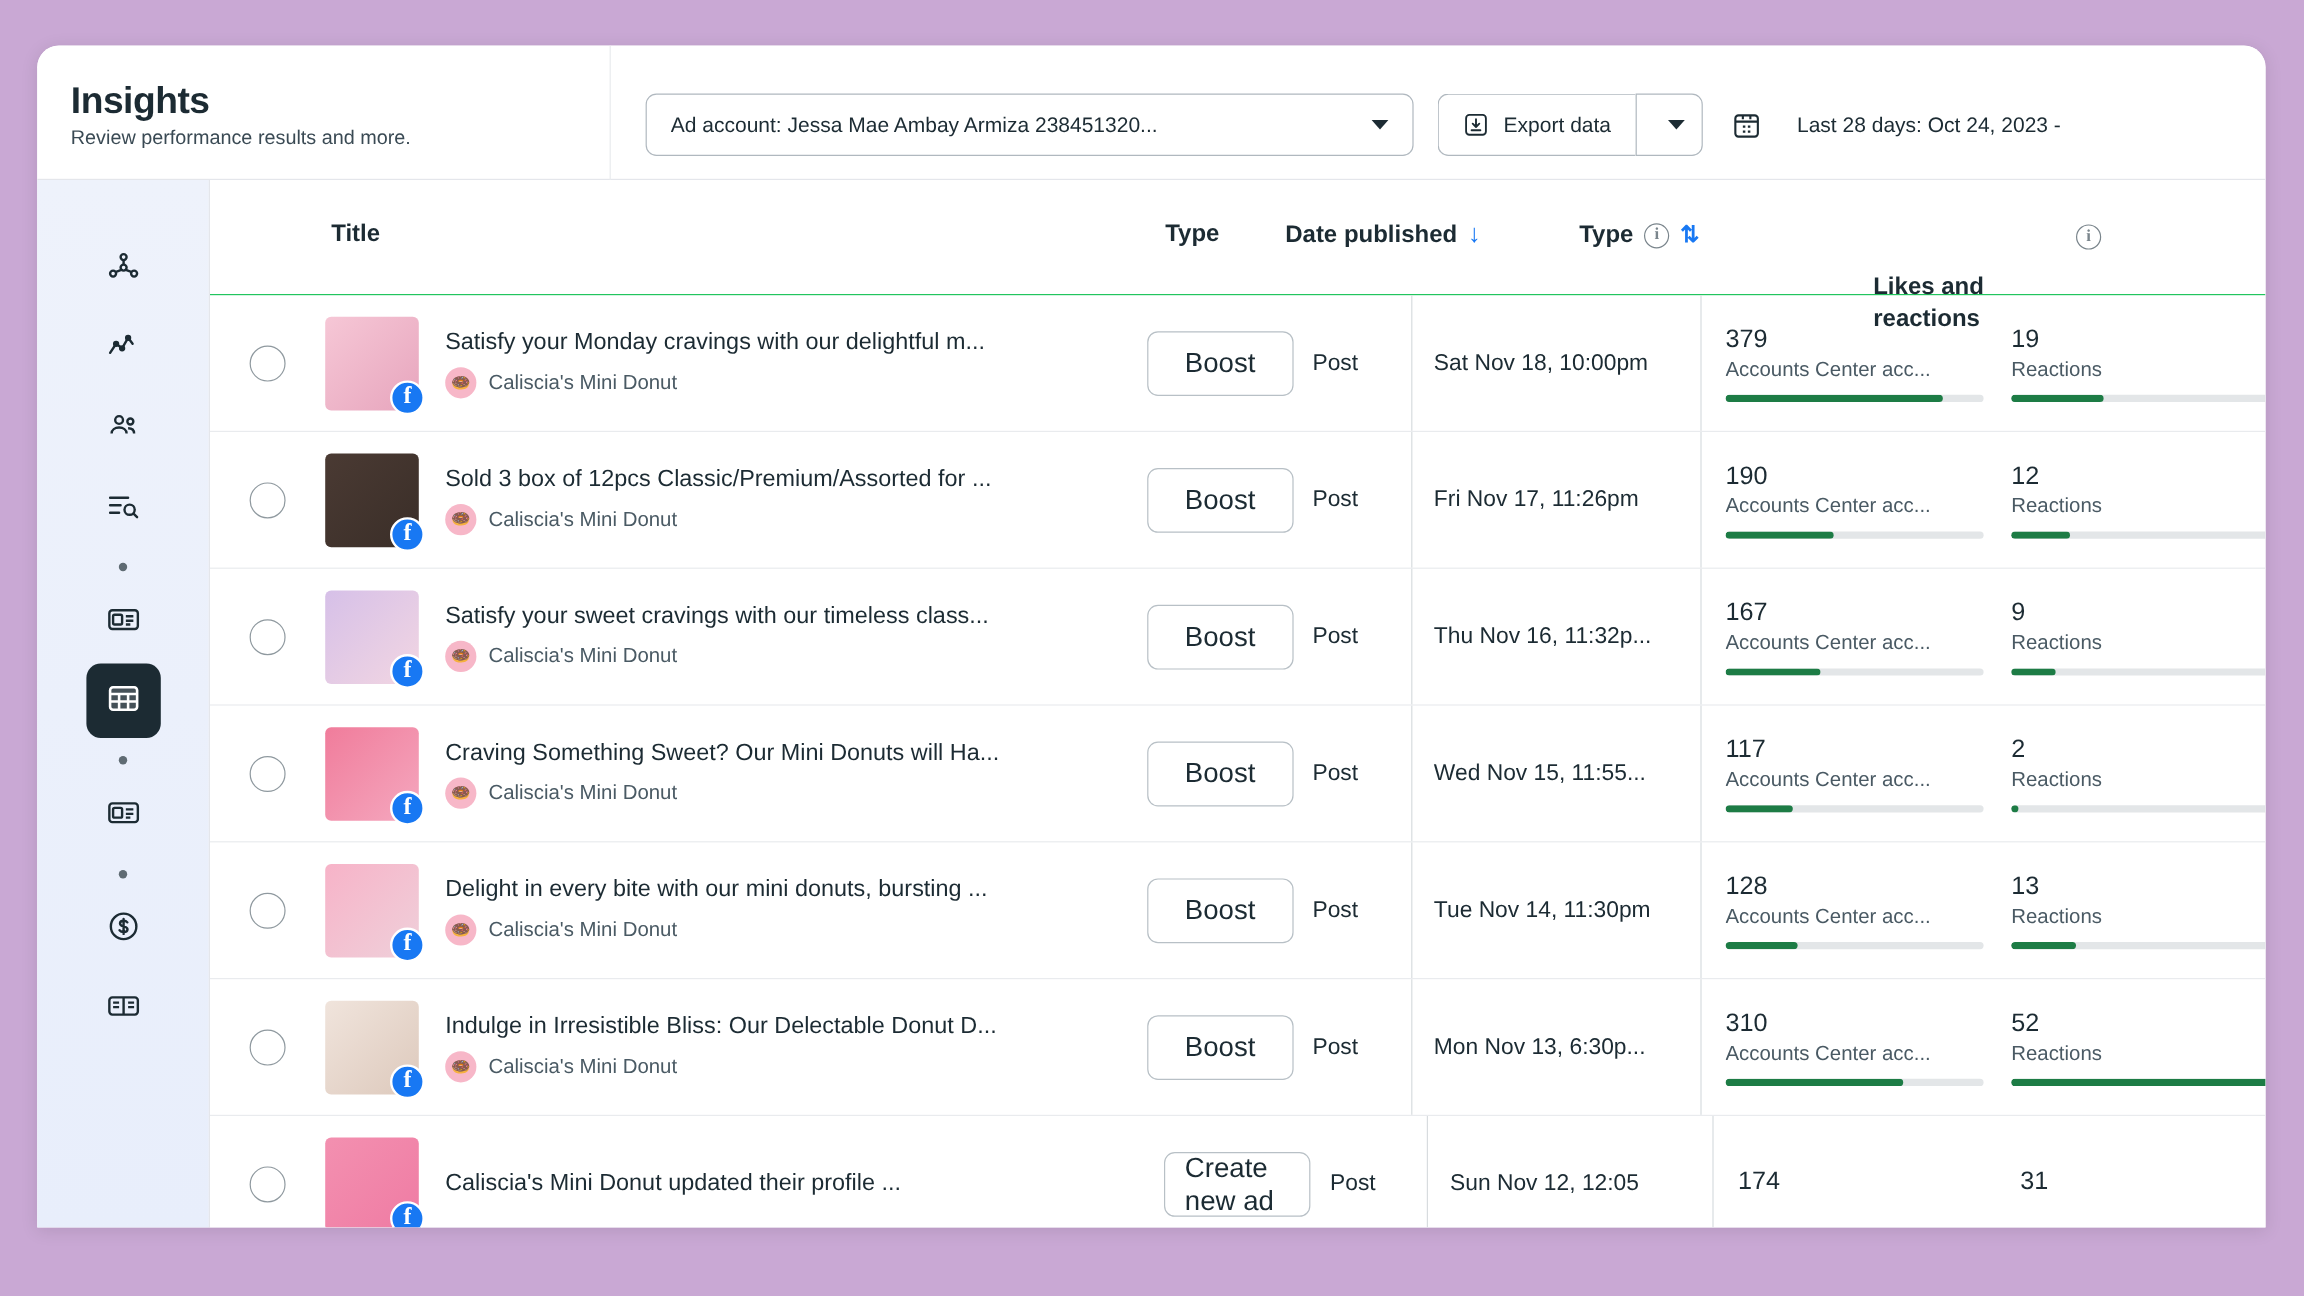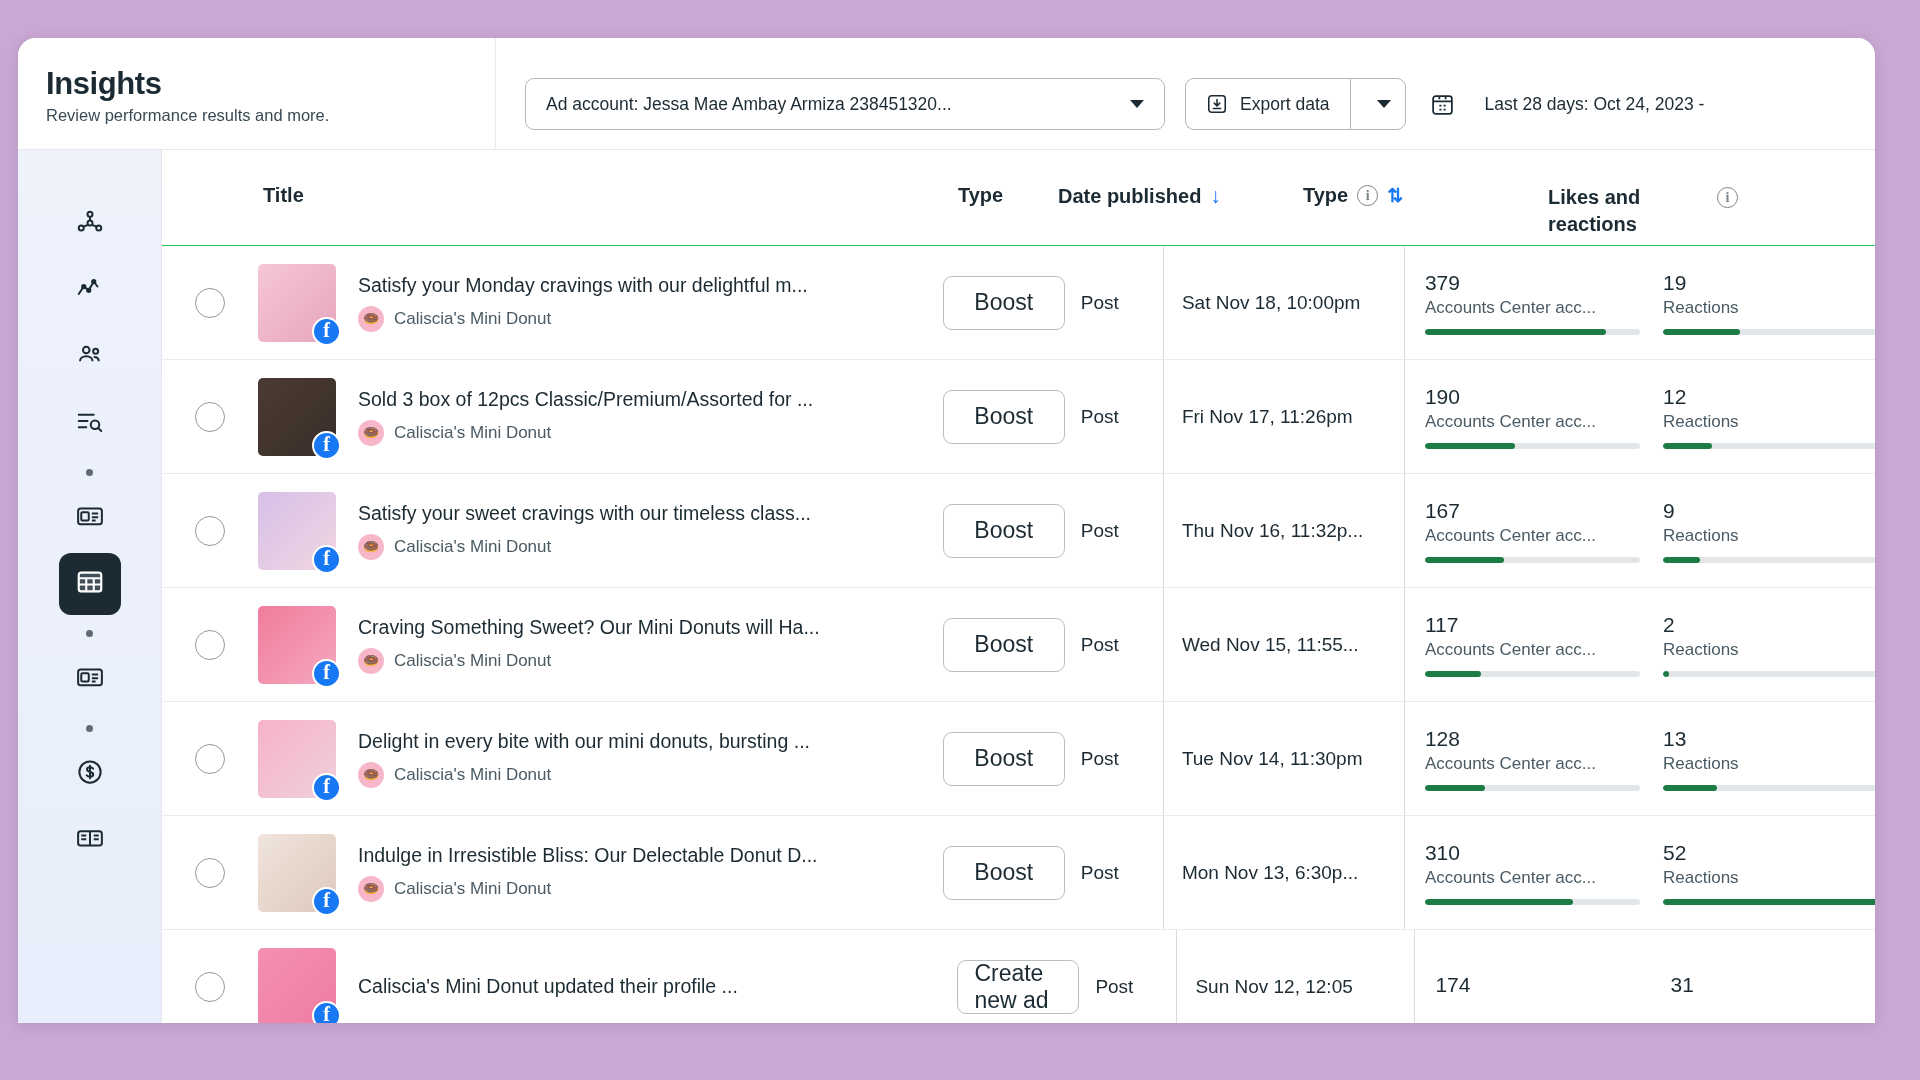--- a/index.html
+++ b/index.html
@@ -5,21 +5,21 @@
   * { box-sizing: border-box; }
   html, body {
     margin: 0; padding: 0;
     width: 1920px; height: 1080px;
     background: #c9a8d4;
     font-family: "Liberation Sans", sans-serif;
     overflow: hidden;
   }
   #page {
     position: absolute;
-    left: 18px; top: 38px;
+    left: 31px; top: 38px;
     width: 1857px; height: 985px;
     background: #ffffff;
     border-radius: 18px 18px 0 0;
     overflow: hidden;
     box-shadow: 0 2px 14px rgba(0,0,0,0.10);
   }
 
   
   .header {
     position: relative;
@@ -389,21 +389,21 @@
         </div>
         <div class="col-reach">
           <span class="th-inner">
             <span>Type</span>
             <span class="info-icon">i</span>
             <span class="sort-arrows">⇅</span>
           </span>
         </div>
         <div class="col-likes">
           <span class="th-inner" style="align-items:flex-start;">
-            <span style="line-height:27px; max-width:160px;">Likes and reactions</span>
+            <span style="line-height:27px; max-width:160px;margin-top:42px;">Likes and reactions</span>
             <span class="info-icon" style="margin-top:3px;">i</span>
           </span>
         </div>
         <div class="col-extra"></div>
       </div>
 
       <div id="rows">
           <div class="row">
             <div class="col-check">
               <div class="checkbox"></div>

